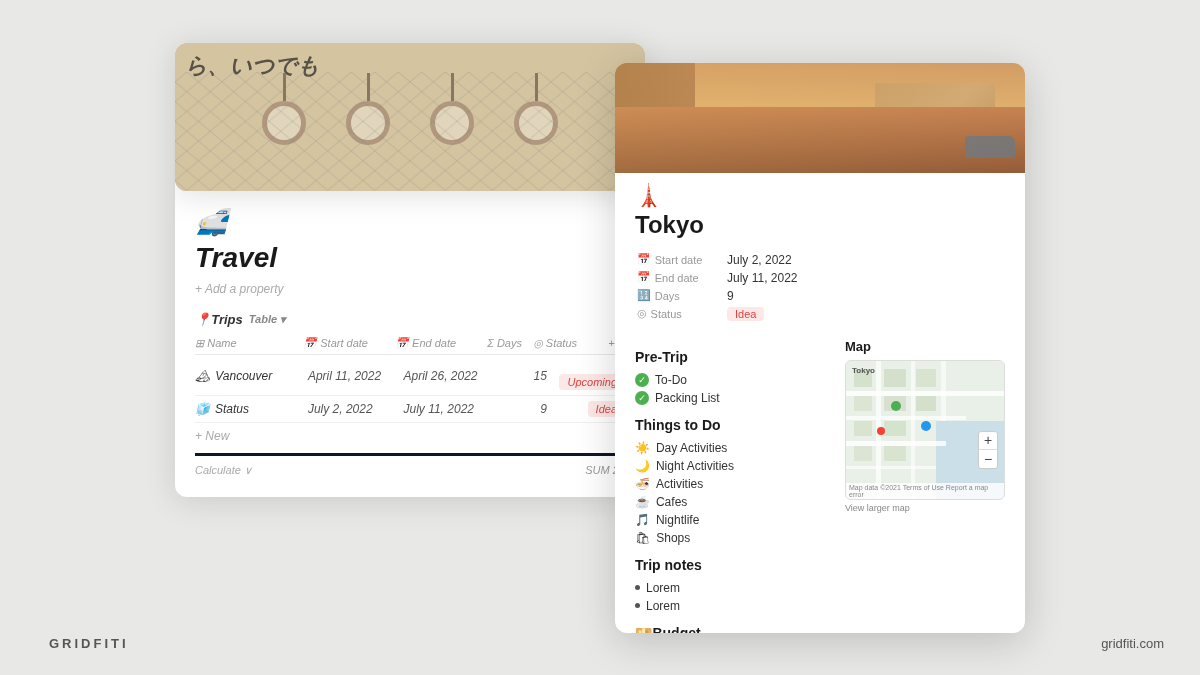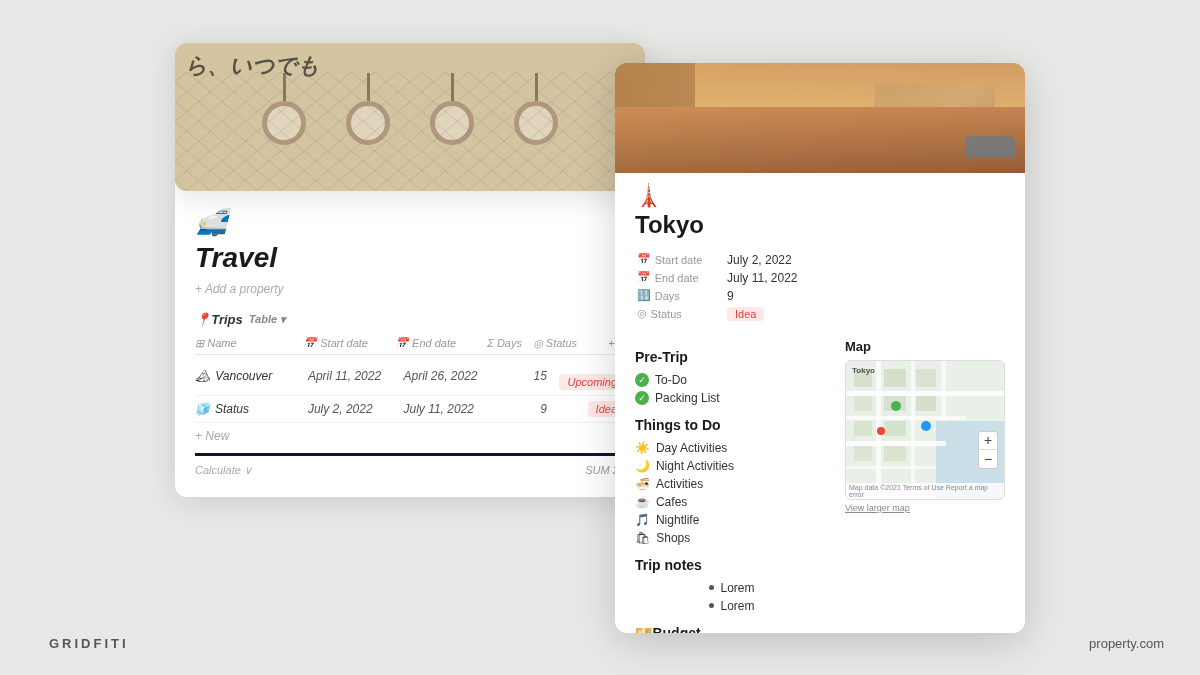--- a/index.html
+++ b/index.html
@@ -390,21 +390,20 @@
       flex-shrink: 0;
     }
 
     .bullet-item {
       display: flex;
       align-items: center;
       gap: 6px;
       font-size: 12px;
       color: #333;
       padding: 2px 0;
-      justify-content: center;
     }
 
     .bullet-dot {
       width: 5px;
       height: 5px;
       background: #555;
       border-radius: 50%;
       flex-shrink: 0;
     }
 
@@ -482,21 +481,21 @@
     }
 
     .budget-section {
       margin-top: 10px;
     }
   </style>
 </head>
 <body>
 
 <span class="branding-left">GRIDFITI</span>
-<span class="branding-right">property.com</span>
+<span class="branding-right">gridfiti.com</span>
 
 <div class="cards-wrapper">
 
   <div class="card-left">
 
     <div class="card-left hero-image">
       <div class="hero-train">
         <div class="japanese-text">ら、いつでも</div>
 
         <div class="train-handles">
@@ -741,21 +740,21 @@
 
               <text x="6" y="12" font-size="8" fill="#555" font-weight="600">Tokyo</text>
             </svg>
             
             <div class="map-zoom">
               <div class="zoom-btn">+</div>
               <div class="zoom-btn">−</div>
             </div>
             <div class="map-footer">Map data ©2021  Terms of Use  Report a map error</div>
           </div>
-          <div style="font-size:9px;color:#888;margin-top:3px;text-decoration:underline;">View larger map</div>
+          <div style="font-size:9px;color:#888;margin-top:3px;">View larger map</div>
         </div>
       </div>
 
       <div class="budget-section">
         <div class="section-title">💴Budget</div>
 
       </div>
 
     </div>
   </div>

